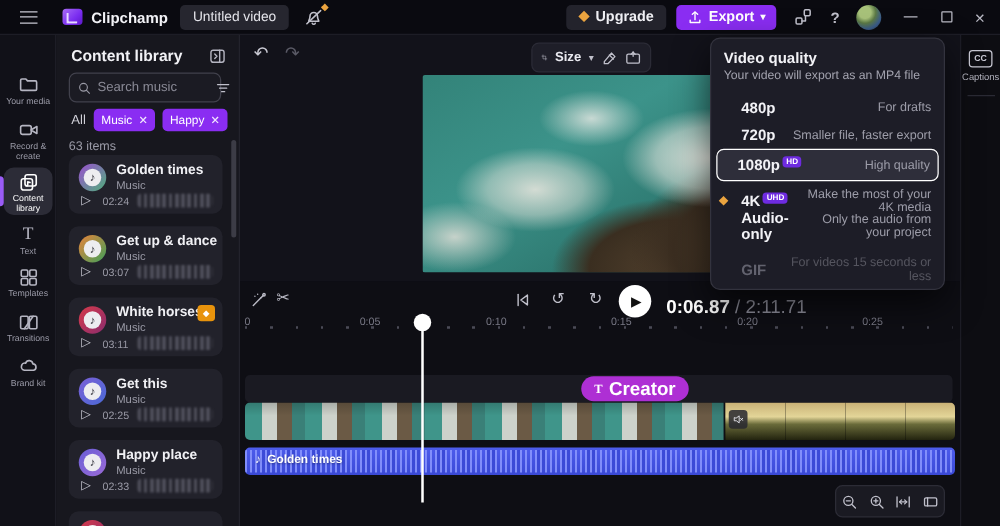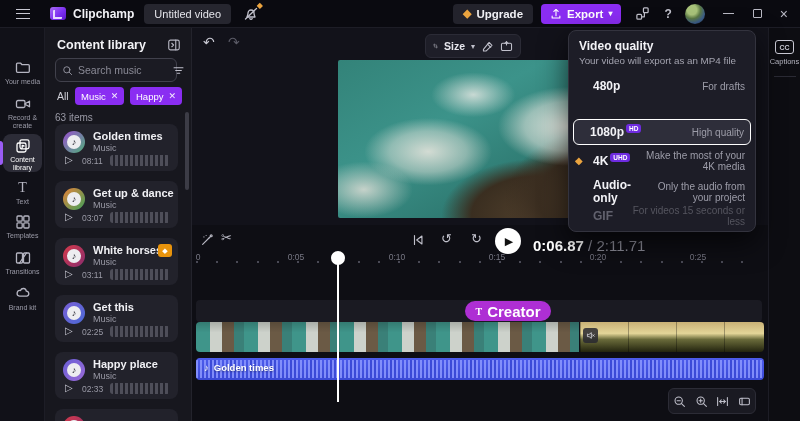--- a/index.html
+++ b/index.html
@@ -305,21 +305,21 @@
 
     <div class="abs" style="left:0; top:96px; right:0; bottom:0; overflow:hidden">
 
       <div class="card">
         <div class="card-icon ci1">
             <span>♪</span>
           </div>
         <div class="card-title">Golden times</div>
         <div class="card-type">Music</div>
         <span class="card-play">▷</span>
-        <span class="card-dur">08:11</span>
+        <span class="card-dur">02:24</span>
         <div class="card-wave"></div>
       </div>
 
       <div class="card">
         <div class="card-icon ci2">
             <span>♪</span>
           </div>
         <div class="card-title">Get up &amp; dance</div>
         <div class="card-type">Music</div>
         <span class="card-play">▷</span>
@@ -503,33 +503,37 @@
 
   <div class="menu">
     <div class="menu-title">Video quality</div>
     <div class="menu-sub">Your video will export as an MP4 file</div>
 
     <div class="opt" style="top:44px">
       <span class="lab">480p</span>
       <span class="dsc">For drafts</span>
     </div>
 
+    <div class="opt" style="top:66px">
+      <span class="lab">720p</span>
+      <span class="dsc">Smaller file, faster export</span>
+    </div>
 
     <div class="opt opt-selected" style="top:88px; height:26px">
       <span class="lab" style="margin-left:16px"><span>1080p</span><span class="badge">HD</span></span>
       <span class="dsc">High quality</span>
     </div>
 
     <div class="opt" style="top:118px; height:24px">
       <span class="dmd diamond">◆</span>
       <span class="lab"><span>4K</span><span class="badge">UHD</span></span>
       <span class="dsc" style="max-width:110px">Make the most of your 4K media</span>
     </div>
 
-    <div class="opt" style="top:146px; height:30px">
+    <div class="opt" style="top:135px; height:30px">
       <span class="lab" style="width:52px; line-height:13px">Audio-only</span>
       <span class="dsc" style="max-width:108px">Only the audio from your project</span>
     </div>
 
     <div class="opt opt-disabled" style="top:174px">
       <span class="lab">GIF</span>
       <span class="dsc">For videos 15 seconds or less</span>
     </div>
   </div>
 

